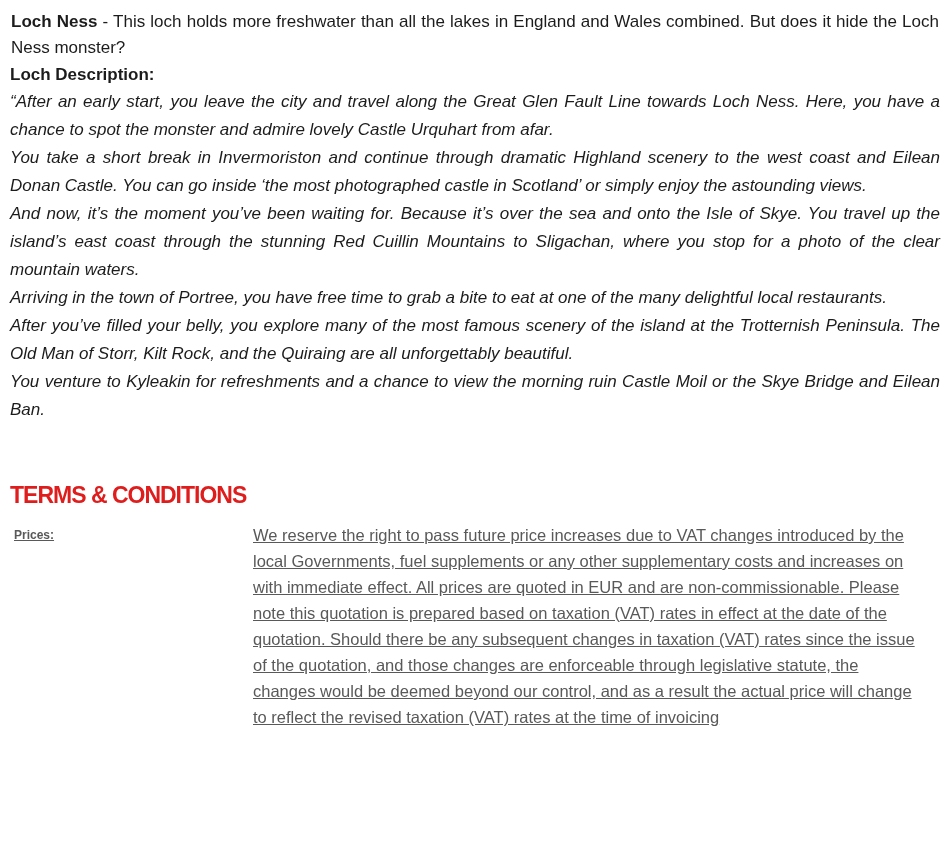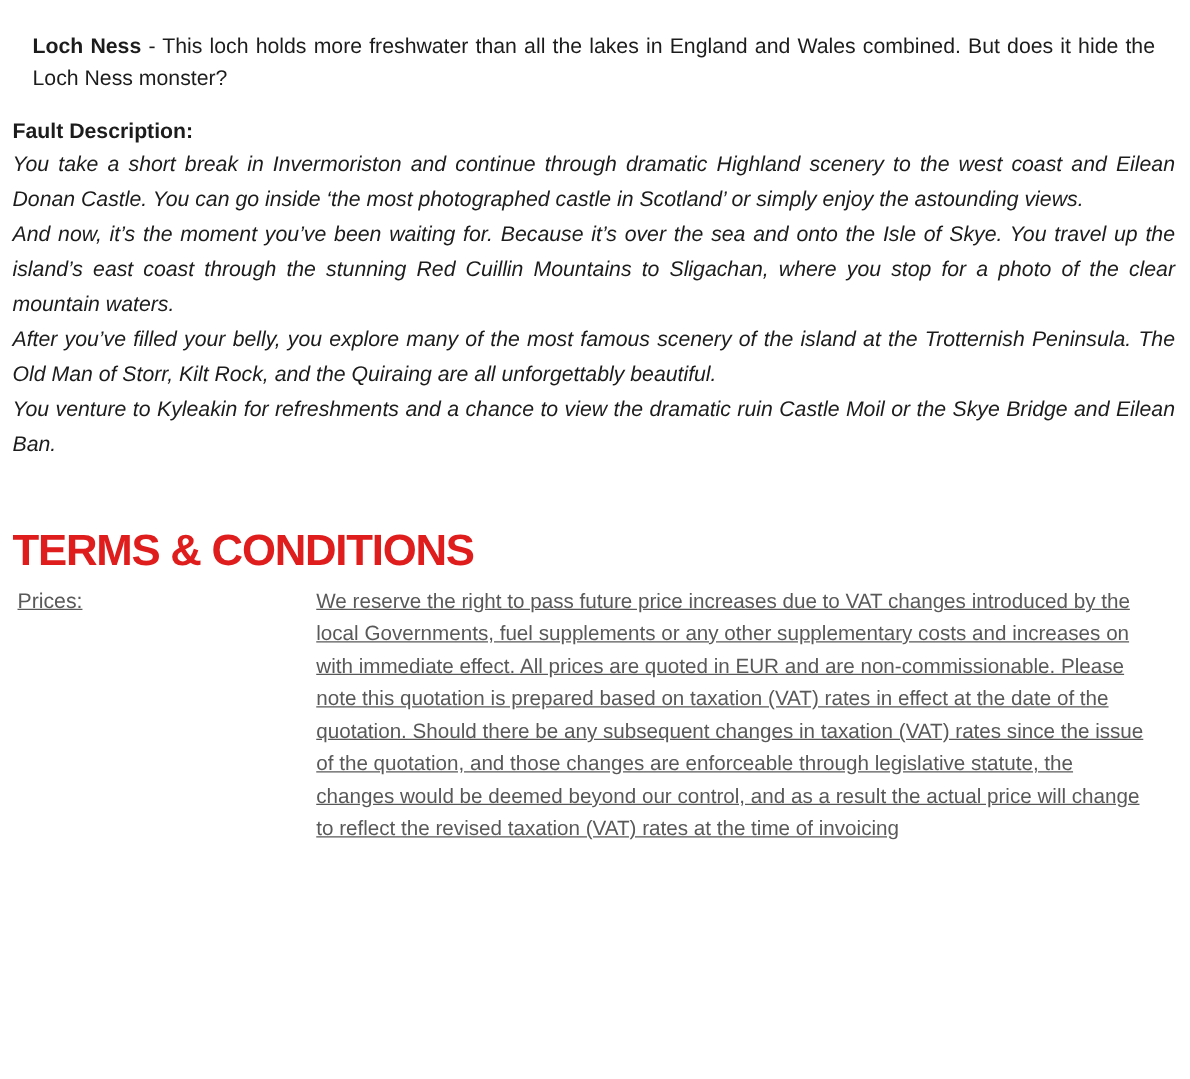--- a/index.html
+++ b/index.html
@@ -12,21 +12,21 @@
     height: 863px;
     overflow: hidden;
     font-family: "Liberation Sans", sans-serif;
     color: var(--text-black, #1c1c1c);
   }
   .page {
     padding: 8px 12px 0 10px;
   }
   
   .intro {
-    margin: 16px;
+    margin: 1px;
     font-size: 17px;
     line-height: 26px;
     text-align: justify;
   }
   .intro b { font-weight: bold; }
   .tour-label {
     margin: 0;
     font-size: 17px;
     line-height: 26px;
     font-weight: bold;
@@ -35,39 +35,40 @@
   .tour p {
     margin: 0;
     font-style: italic;
     font-size: 17px;
     line-height: 28px;
     text-align: justify;
   }
   
   .terms-heading {
     margin: 52px 0 8px 0;
-    font-size: 35px;
+    font-size: 23px;
     line-height: 38px;
     font-weight: bold;
     letter-spacing: -1px;
     color: var(--heading-red, #e01d1d);
   }
   
   .terms-row {
     display: flex;
     align-items: flex-start;
   }
   .terms-label {
     width: 243px;
     flex: 0 0 243px;
     padding-left: 4px;
     box-sizing: border-box;
-    font-size: 17px;
+    font-size: 12px;
     line-height: 26px;
     color: var(--body-gray, #595959);
+    font-weight: bold;
   }
   .terms-label .u {
     text-decoration: underline;
   }
   .terms-text {
     width: 662px;
     flex: 0 0 662px;
     font-size: 16.5px;
     line-height: 26px;
     text-align: left;
@@ -75,27 +76,29 @@
     text-decoration: underline;
   }
 </style>
 </head>
 <body style="--heading-red: #e01d1d; --body-gray: #595959; --text-black: #1c1c1c;">
 
 <div class="page">
 
   <p class="intro"><b>Loch Ness</b><span> - This loch holds more freshwater than all the lakes in England and Wales combined. But does it hide the Loch Ness monster?</span></p>
 
-  <p class="tour-label">Fault Description:</p>
+  <p class="tour-label">Loch Description:</p>
 
   <div class="tour">
+    <p>“After an early start, you leave the city and travel along the Great Glen Fault Line towards Loch Ness. Here, you have a chance to spot the monster and admire lovely Castle Urquhart from afar.</p>
     <p>You take a short break in Invermoriston and continue through dramatic Highland scenery to the west coast and Eilean Donan Castle. You can go inside ‘the most photographed castle in Scotland’ or simply enjoy the astounding views.</p>
     <p>And now, it’s the moment you’ve been waiting for. Because it’s over the sea and onto the Isle of Skye. You travel up the island’s east coast through the stunning Red Cuillin Mountains to Sligachan, where you stop for a photo of the clear mountain waters.</p>
+    <p>Arriving in the town of Portree, you have free time to grab a bite to eat at one of the many delightful local restaurants.</p>
     <p>After you’ve filled your belly, you explore many of the most famous scenery of the island at the Trotternish Peninsula. The Old Man of Storr, Kilt Rock, and the Quiraing are all unforgettably beautiful.</p>
-    <p>You venture to Kyleakin for refreshments and a chance to view the dramatic ruin Castle Moil or the Skye Bridge and Eilean Ban.</p>
+    <p>You venture to Kyleakin for refreshments and a chance to view the morning ruin Castle Moil or the Skye Bridge and Eilean Ban.</p>
   </div>
 
   <h1 class="terms-heading">TERMS &amp; CONDITIONS</h1>
 
   <div class="terms-row">
     <div class="terms-label"><span class="u">Prices:</span></div>
     <div class="terms-text">We reserve the right to pass future price increases due to VAT changes introduced by the local Governments, fuel supplements or any other supplementary costs and increases on with immediate effect. All prices are quoted in EUR and are non-commissionable. Please note this quotation is prepared based on taxation (VAT) rates in effect at the date of the quotation. Should there be any subsequent changes in taxation (VAT) rates since the issue of the quotation, and those changes are enforceable through legislative statute, the changes would be deemed beyond our control, and as a result the actual price will change to reflect the revised taxation (VAT) rates at the time of invoicing</div>
   </div>
 
 </div>

